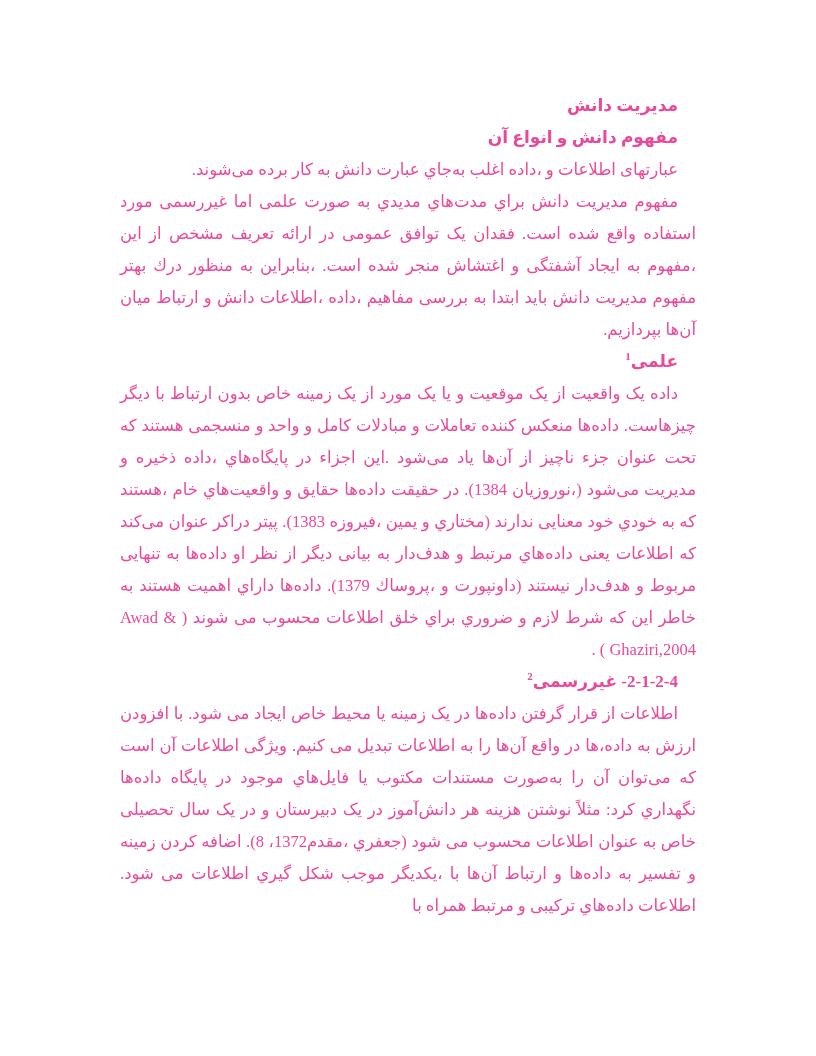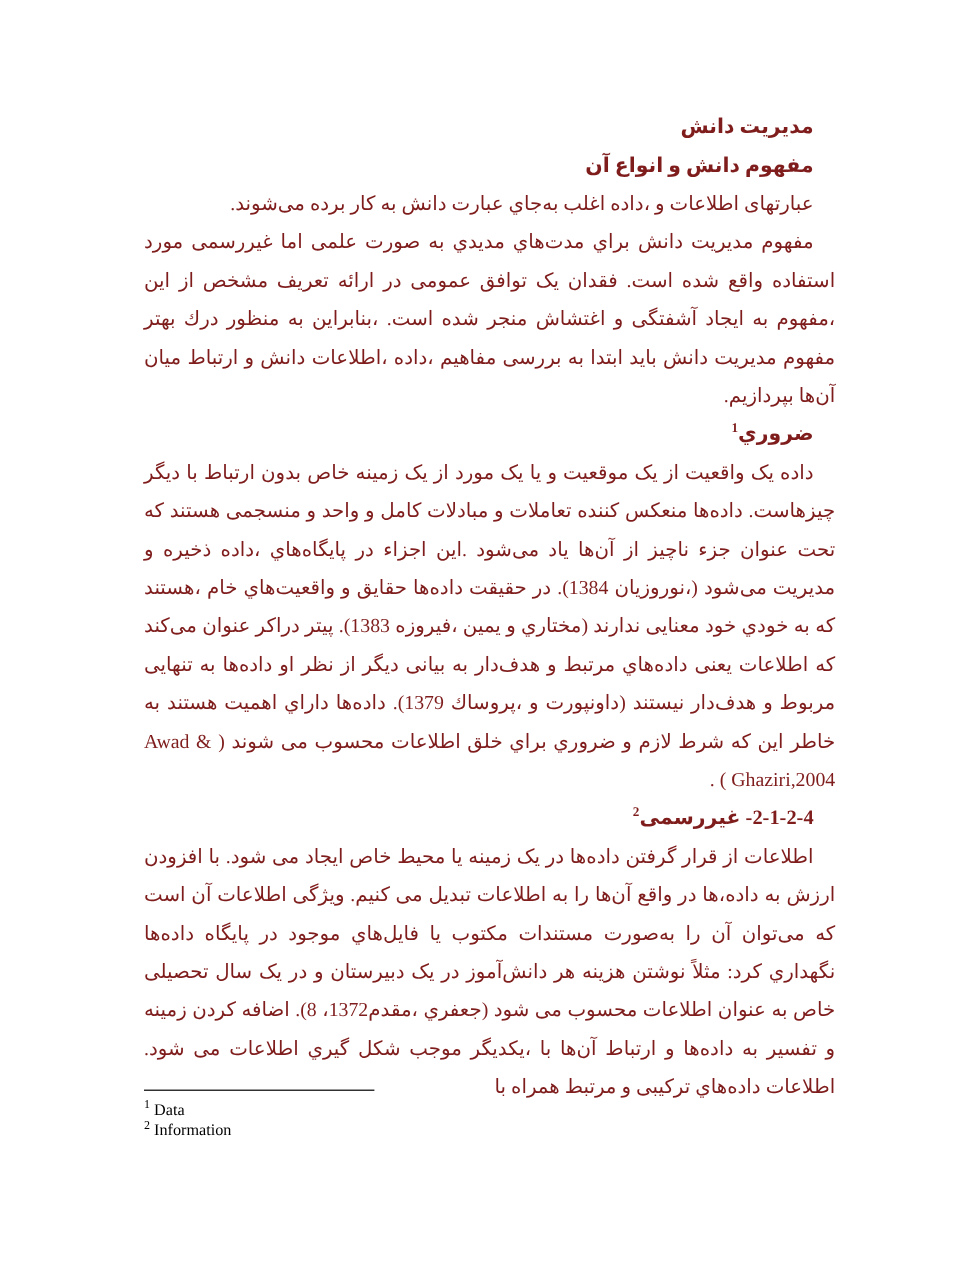--- a/index.html
+++ b/index.html
@@ -20,21 +20,21 @@
   .content {
     position: absolute;
     top: 90px;
     left: 120px;
     right: 120px;
     direction: rtl;
     text-align: justify;
     font-family: "Liberation Serif", "DejaVu Sans", serif;
     font-size: 16.5px;
     line-height: 32px;
-    color: #7f1d1d;
+    color: #ec4899;
   }
   .content h1, .content h2, .content h3 {
     margin: 0;
     font-size: 17px;
     font-weight: bold;
     line-height: 32px;
     text-indent: 18px;
     text-align: right;
   }
   .content p {
@@ -81,29 +81,24 @@
 
     <h1>مديريت دانش</h1>
 
     <h2>مفهوم دانش و انواع آن</h2>
 
     <p>عبارتهای اطلاعات و ،داده اغلب به‌جاي عبارت دانش به کار برده می‌شوند.</p>
 
     <p>مفهوم مديريت دانش براي مدت‌هاي مديدي به صورت علمی اما غيررسمی مورد استفاده واقع شده است. فقدان يک توافق عمومی در ارائه تعريف مشخص از اين ،مفهوم به ايجاد آشفتگی و اغتشاش منجر شده است. ،بنابراين به منظور درك بهتر مفهوم مديريت دانش بايد ابتدا به بررسی مفاهيم ،داده ،اطلاعات دانش و ارتباط ميان آن‌ها بپردازيم.</p>
 
 
-    <h3><span>ضروري</span><sup>1</sup></h3>
+    <h3><span>علمی</span><sup>1</sup></h3>
 
     <p>داده يک واقعيت از يک موقعيت و يا يک مورد از يک زمينه خاص بدون ارتباط با ديگر چيزهاست. داده‌ها منعکس کننده تعاملات و مبادلات کامل و واحد و منسجمی هستند که تحت عنوان جزء ناچيز از آن‌ها ياد می‌شود .اين اجزاء در پايگاه‌هاي ،داده ذخيره و مديريت می‌شود (،نوروزيان 1384). در حقيقت داده‌ها حقايق و واقعيت‌هاي خام ،هستند که به خودي خود معنايی ندارند (مختاري و يمين ،فيروزه 1383). پيتر دراکر عنوان می‌کند که اطلاعات يعنی داده‌هاي مرتبط و هدف‌دار به بيانی ديگر از نظر او داده‌ها به تنهايی مربوط و هدف‌دار نيستند (داونپورت و ،پروساك 1379). داده‌ها داراي اهميت هستند به خاطر اين که شرط لازم و ضروري براي خلق اطلاعات محسوب می شوند ( Awad &amp; Ghaziri,2004 ) .</p>
 
     <h3><span class="secnum">2-1-2-4-</span> <span>غيررسمی</span><sup>2</sup></h3>
 
     <p>اطلاعات از قرار گرفتن داده‌ها در يک زمينه يا محيط خاص ايجاد می شود. با افزودن ارزش به داده،ها در واقع آن‌ها را به اطلاعات تبديل می کنيم. ويژگی اطلاعات آن است که می‌توان آن را به‌صورت مستندات مکتوب يا فايل‌هاي موجود در پايگاه داده‌ها نگهداري کرد: مثلاً نوشتن هزينه هر دانش‌آموز در يک دبيرستان و در يک سال تحصيلی خاص به عنوان اطلاعات محسوب می شود (جعفري ،مقدم1372، 8). اضافه کردن زمينه و تفسير به داده‌ها و ارتباط آن‌ها با ،يکديگر موجب شکل گيري اطلاعات می شود. اطلاعات داده‌هاي ترکيبی و مرتبط همراه با</p>
 
   </div>
 
-  <div class="footnotes">
-    <div class="fn-rule"></div>
-    <div class="fn"><sup>1</sup> <span>Data</span></div>
-    <div class="fn"><sup>2</sup> <span>Information</span></div>
-  </div>
 
 </div>
 
 </body></html>

